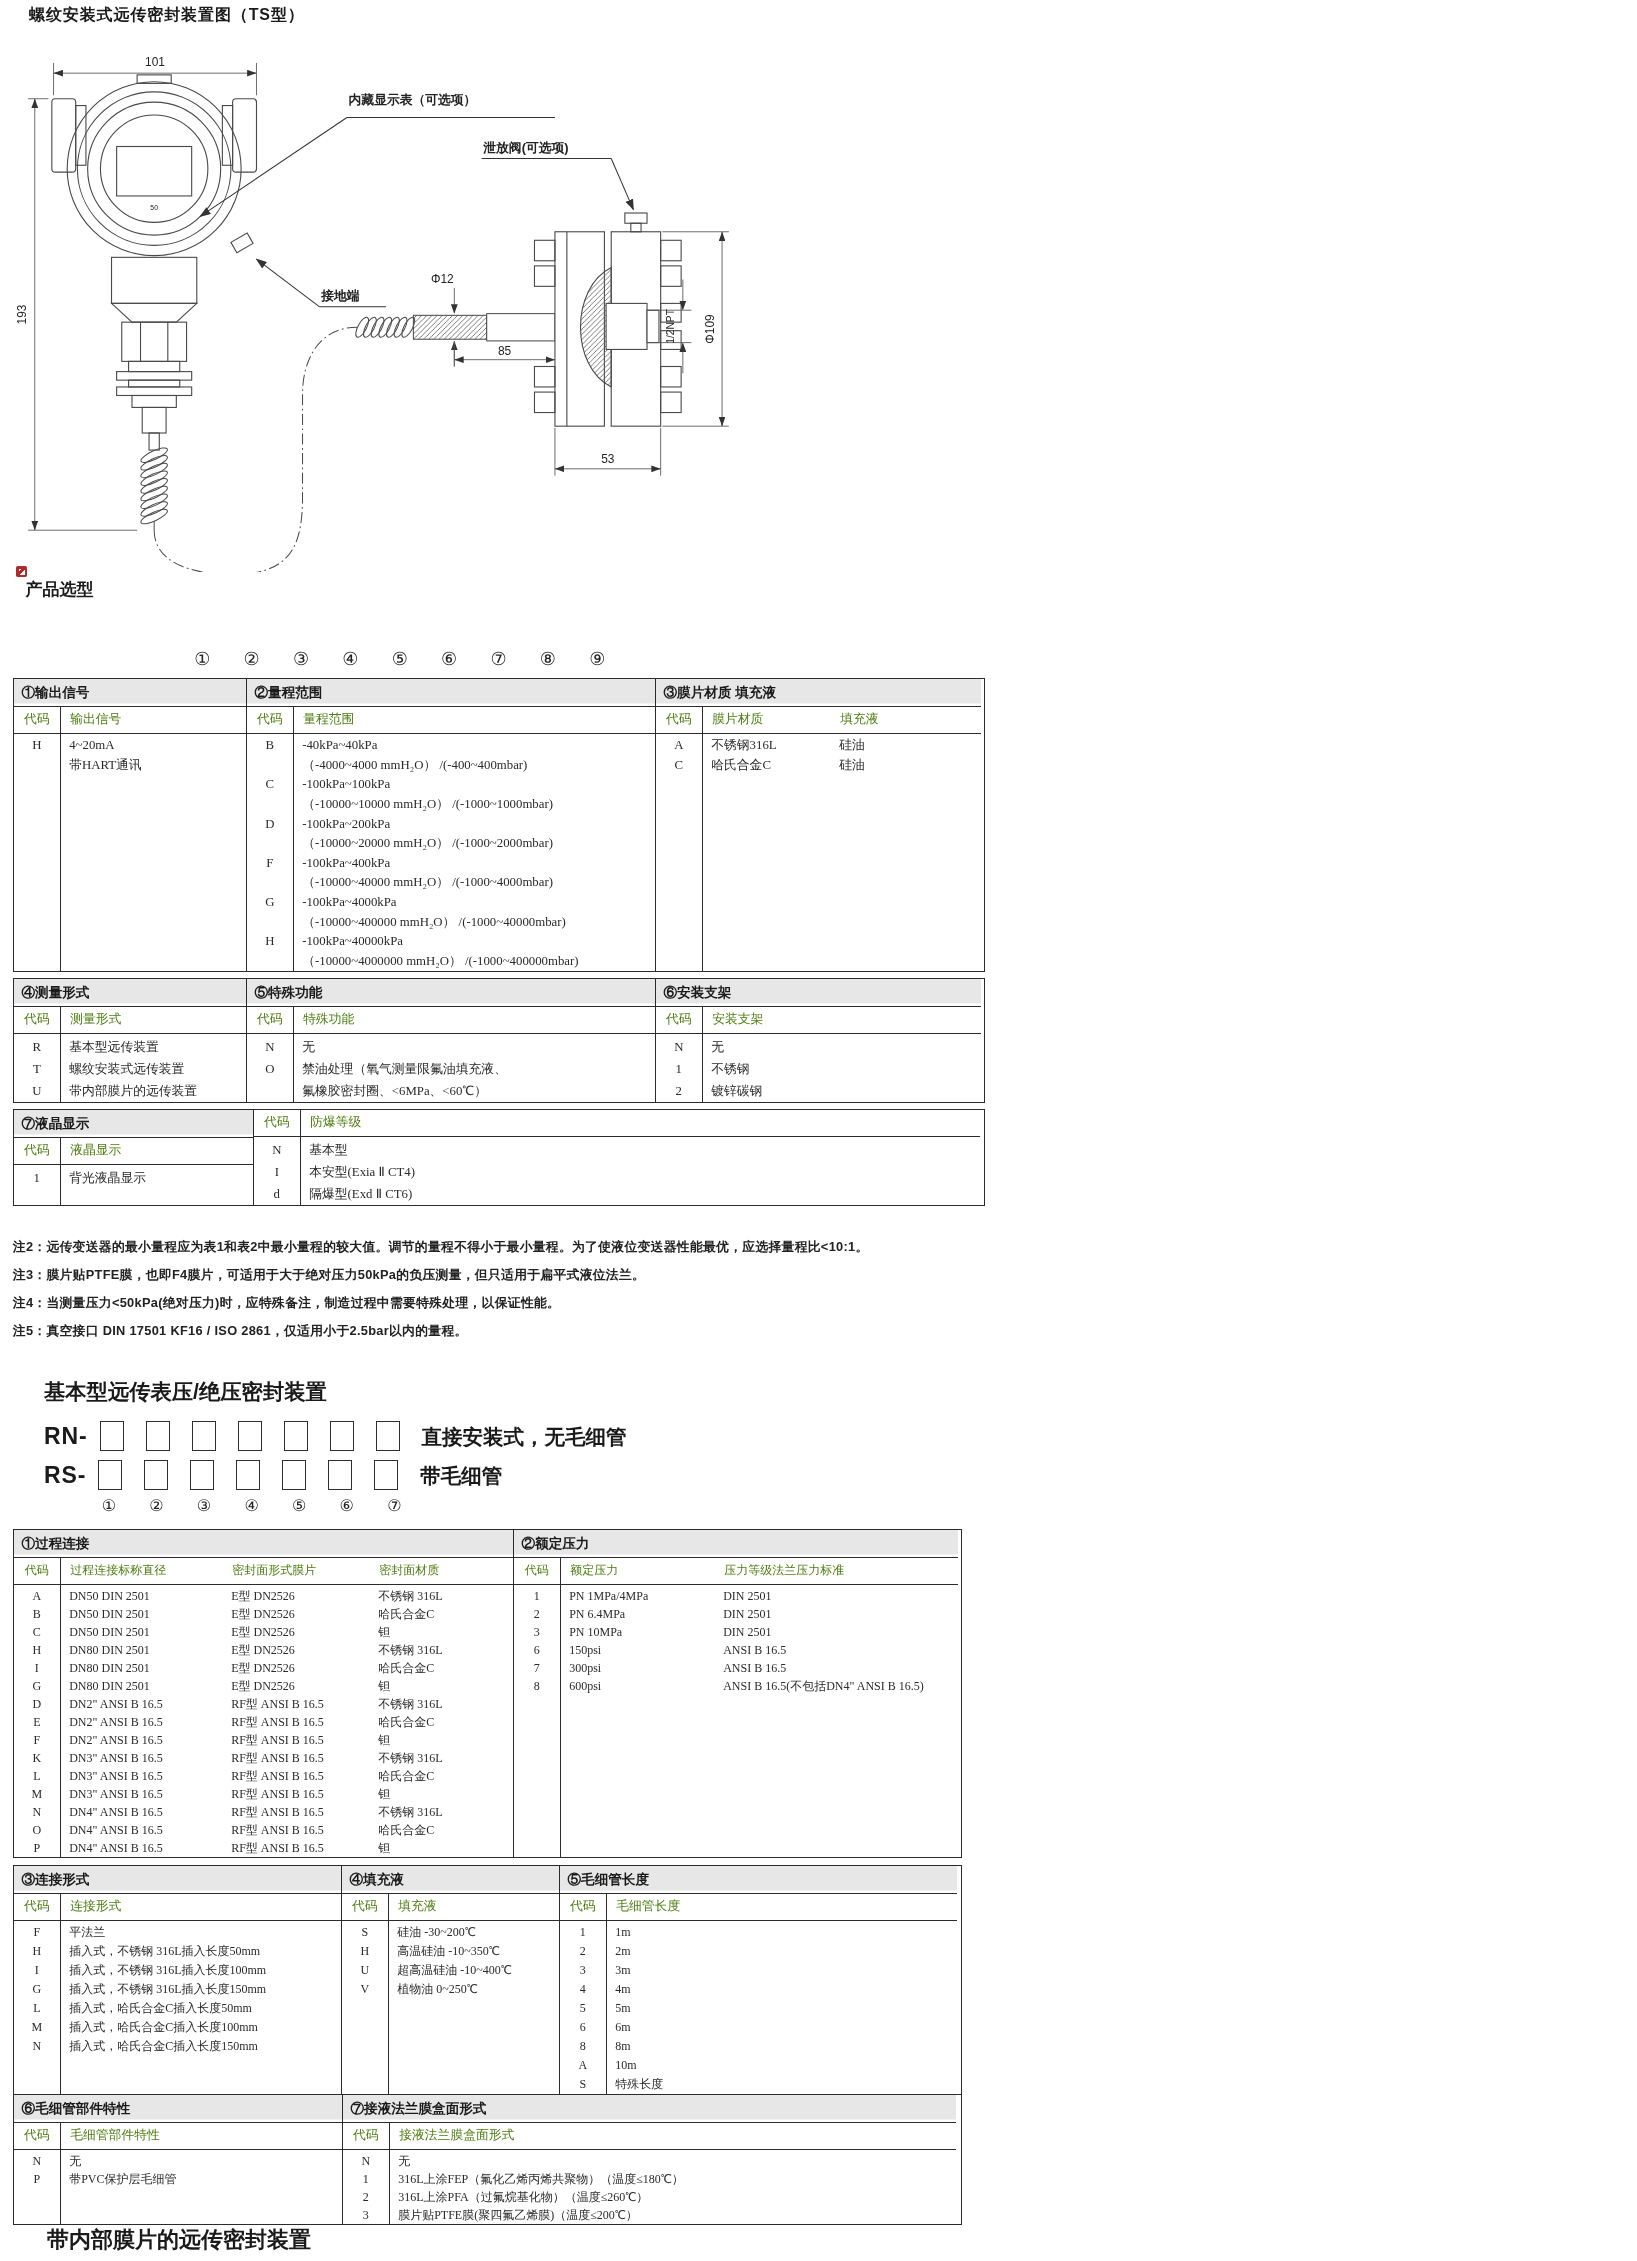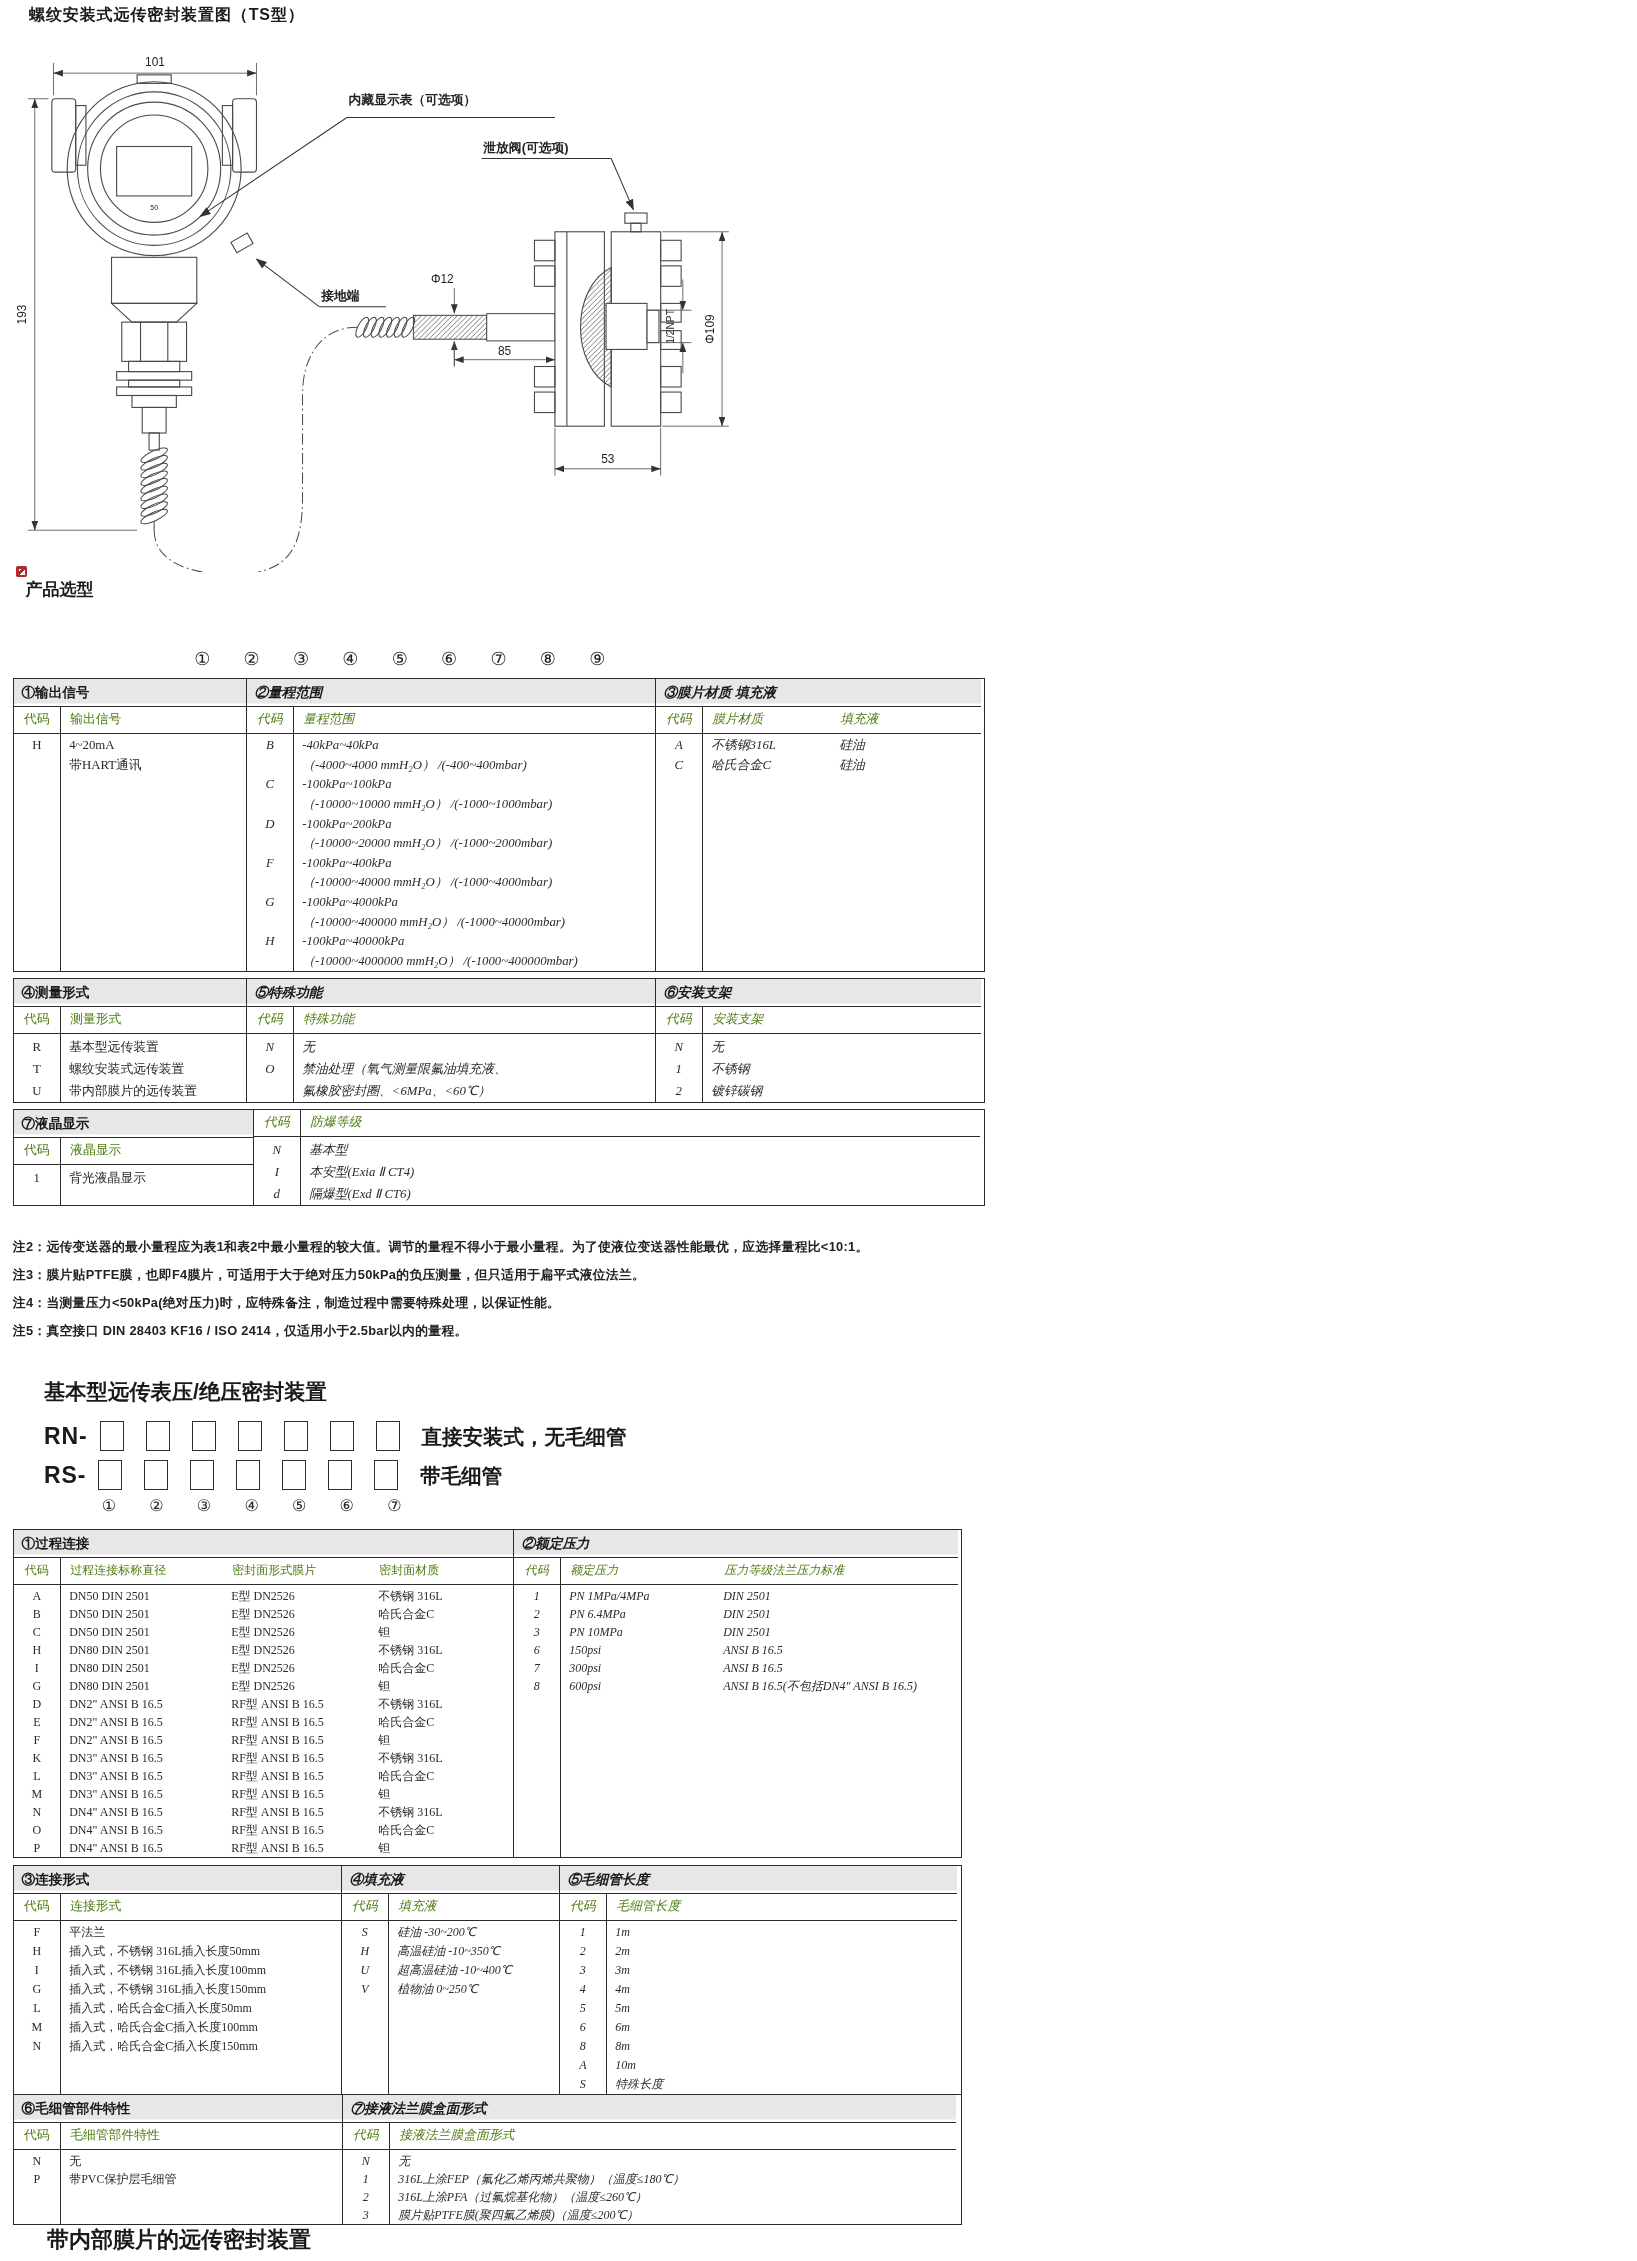--- a/index.html
+++ b/index.html
@@ -25,21 +25,21 @@
   .pos-row{display:flex;gap:23px;}
   .pos-row .pos{width:26.4px;text-align:center;font-size:18px;color:#222;flex:none;
         font-family:"Liberation Serif",serif;}
   .pos-row2{display:flex;gap:22px;}
   .pos-row2 .pos{width:25.6px;text-align:center;font-size:16px;color:#222;flex:none;
         font-family:"Liberation Serif",serif;}
   .row-label{font-size:20.5px;font-weight:bold;margin-left:22px;line-height:32px;white-space:nowrap;}
   
   .tblock{display:flex;border:1.7px solid #2b2b2b;background:#fff;}
   .panel{flex:none;display:flex;flex-direction:column;}
-  .panel + .panel{border-left:1.7px solid #2b2b2b;font-style:italic;}
+  .panel + .panel{border-left:1.7px solid #2b2b2b;}
   .p-title{height:27px;line-height:27px;background:#e7e7e7;border-bottom:1.7px solid #2b2b2b;
         font-size:13.6px;font-weight:bold;padding-left:7.7px;box-shadow:inset 0 -2.6px 0 #fff,inset 0 -4.3px 0 #2b2b2b00;}
   .p-sub{height:25.6px;line-height:25.6px;border-bottom:0.9px solid #2b2b2b;display:flex;
         font-family:"Liberation Serif",serif;font-size:12.8px;color:#4d7c0f;}
   .p-body{position:relative;flex:1;padding-top:2.6px;font-family:"Liberation Serif",serif;
         font-size:12.8px;color:#2a2a2a;}
   .p-body::before{content:"";position:absolute;left:46px;top:0;bottom:0;width:0.9px;background:#2b2b2b;}
   .cc{width:46px;flex:none;text-align:center;border-right:0.9px solid #2b2b2b;}
   .p-body .cc{border-right:none;}
   .vc{flex:1;padding-left:9.4px;}
@@ -464,21 +464,21 @@
 
   <div class="abs" id="notes">
 
 
       <div class="note">注2：远传变送器的最小量程应为表1和表2中最小量程的较大值。调节的量程不得小于最小量程。为了使液位变送器性能最优，应选择量程比&lt;10:1。</div>
 
       <div class="note">注3：膜片贴PTFE膜，也即F4膜片，可适用于大于绝对压力50kPa的负压测量，但只适用于扁平式液位法兰。</div>
 
       <div class="note">注4：当测量压力&lt;50kPa(绝对压力)时，应特殊备注，制造过程中需要特殊处理，以保证性能。</div>
 
-      <div class="note">注5：真空接口  DIN 28403 KF16 / ISO 2414，仅适用小于2.5bar以内的量程。</div>
+      <div class="note">注5：真空接口  DIN 17501 KF16 / ISO 2861，仅适用小于2.5bar以内的量程。</div>
 
   </div>
 
   <div class="abs" id="heading2">基本型远传表压/绝压密封装置</div>
 
   <div class="abs model-row" style="left:44px;top:1421px;">
     <span class="model-prefix" style="line-height:31px;">RN-</span>
     <span class="boxes boxes2">
 
         <span class="box"></span>

